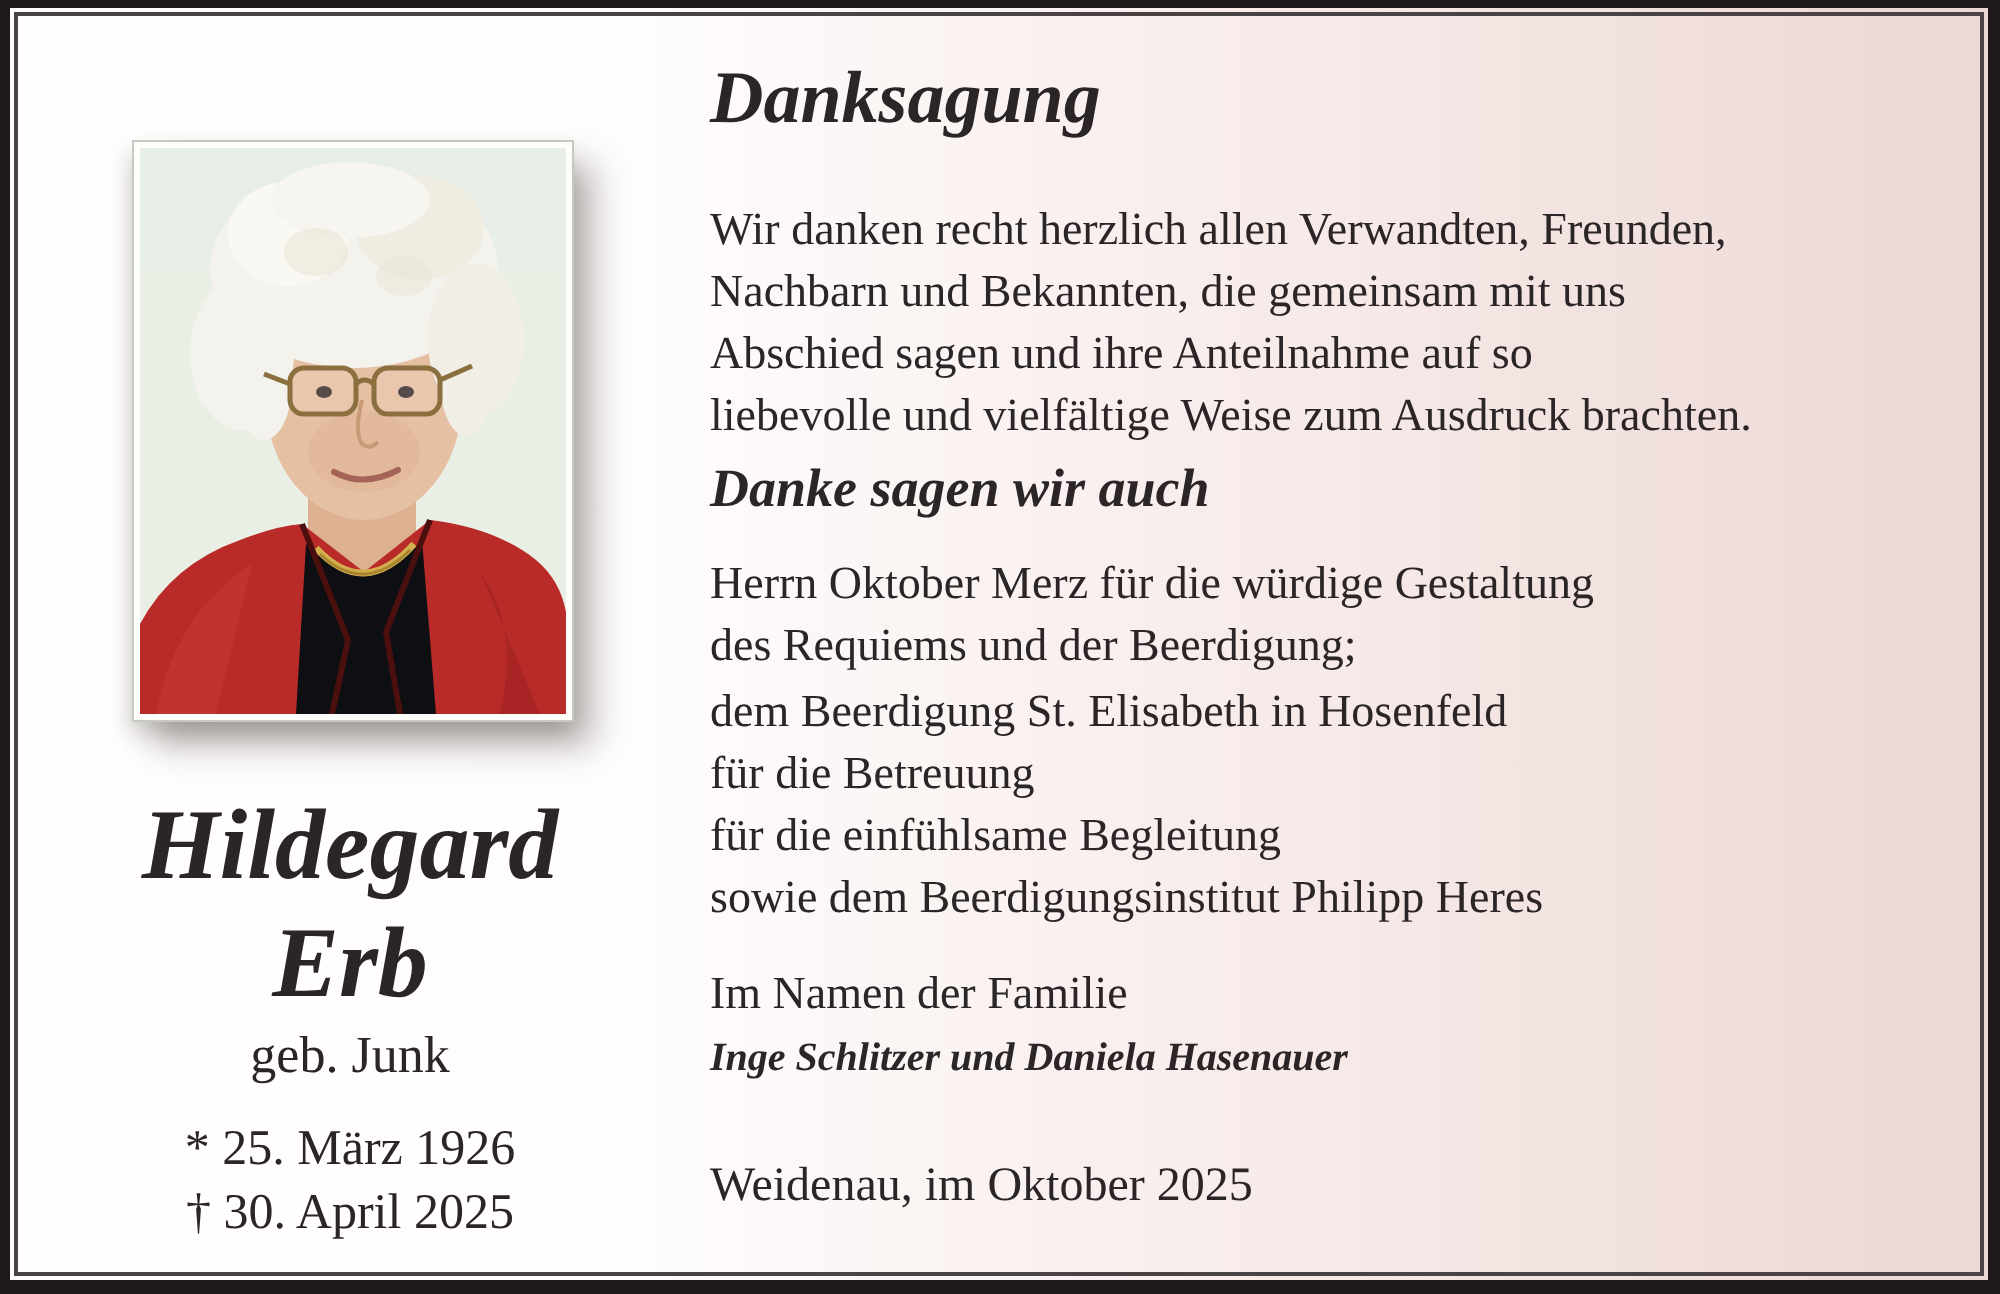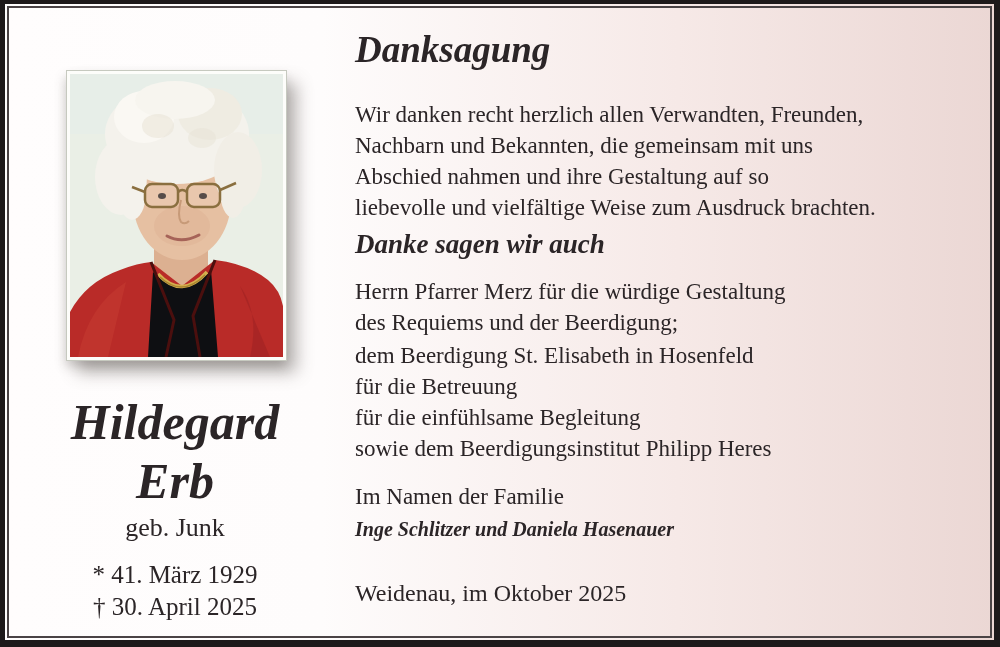--- a/index.html
+++ b/index.html
@@ -118,39 +118,39 @@
       <path d="M81,188 L104,246 L96,283" stroke="#4b0f0e" stroke-width="3" fill="none"></path>
       <path d="M145,186 L123,242 L130,283" stroke="#4b0f0e" stroke-width="3" fill="none"></path>
     </svg>
   </div>
 
   <div class="left-col">
     <div class="name-line name-first">Hildegard</div>
     <div class="name-line name-last">Erb</div>
     <div class="birth-name">geb. Junk</div>
     <div class="vital-dates">
-      <span class="line">* 41. März 1929</span>
+      <span class="line">* 25. März 1926</span>
       <span class="line">† 30. April 2025</span>
     </div>
   </div>
 
   <div class="right-col">
     <h1 class="title">Danksagung</h1>
 
     <div class="intro">
       <span class="line">Wir danken recht herzlich allen Verwandten, Freunden,</span>
       <span class="line">Nachbarn und Bekannten, die gemeinsam mit uns</span>
-      <span class="line">Abschied nahmen und ihre Gestaltung auf so</span>
+      <span class="line">Abschied sagen und ihre Anteilnahme auf so</span>
       <span class="line">liebevolle und vielfältige Weise zum Ausdruck brachten.</span>
     </div>
 
     <h2 class="subheading">Danke sagen wir auch</h2>
 
     <div class="block block-1">
-      <span class="line">Herrn Pfarrer Merz für die würdige Gestaltung</span>
+      <span class="line">Herrn Oktober Merz für die würdige Gestaltung</span>
       <span class="line">des Requiems und der Beerdigung;</span>
     </div>
 
     <div class="block block-2">
       <span class="line">dem Beerdigung St. Elisabeth in Hosenfeld</span>
       <span class="line">für die Betreuung</span>
     </div>
 
     <div class="block block-3">
       <span class="line">für die einfühlsame Begleitung</span>

